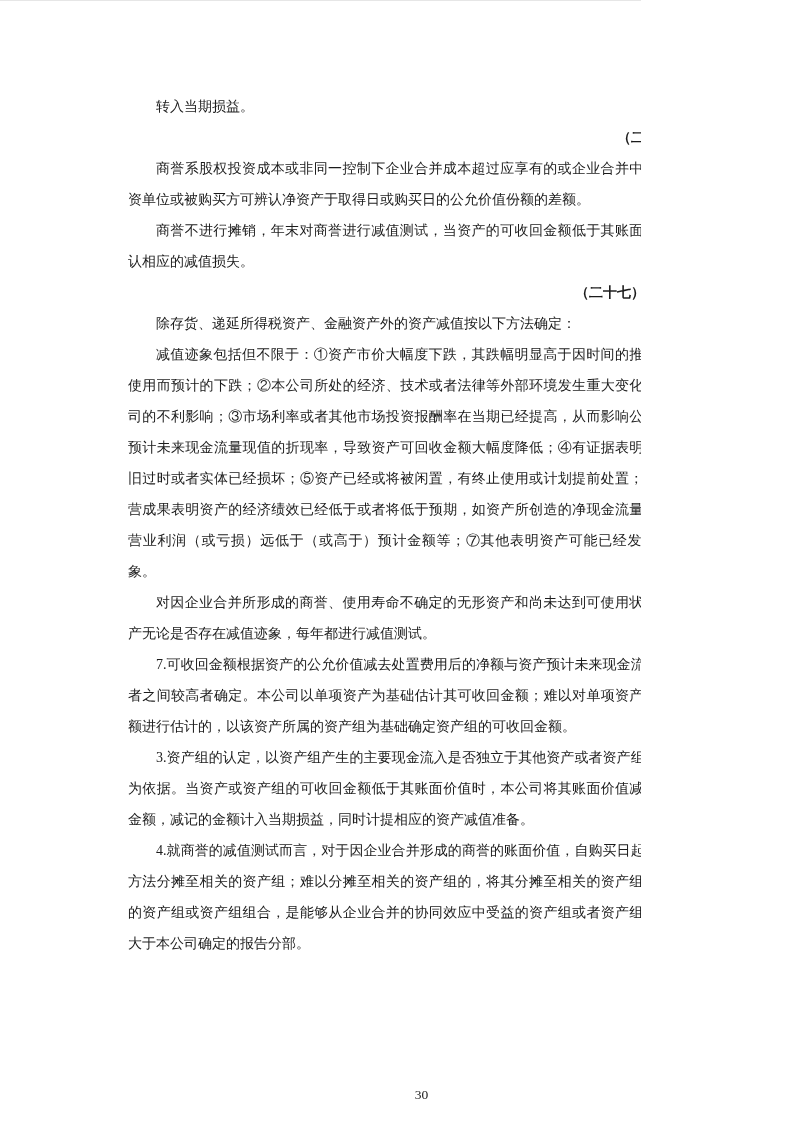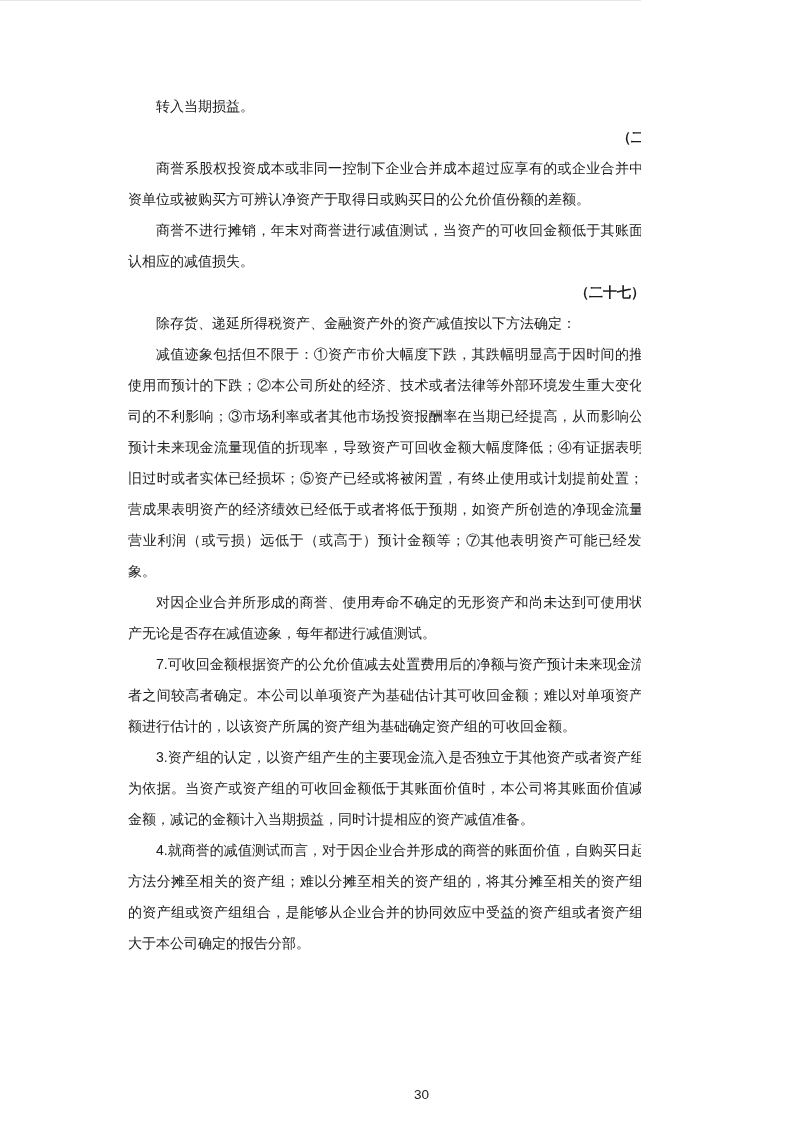--- a/index.html
+++ b/index.html
@@ -7,21 +7,21 @@
     padding: 0;
     background: #ffffff;
   }
   .page {
     position: relative;
     width: 641px;
     height: 1122px;
     background: #ffffff;
     box-sizing: border-box;
     border-top: 1px solid #e6e6e6;
-    font-family: Liberation Sans, sans-serif;
+    font-family: Liberation Serif, serif;
     color: #1b1b1b;
     overflow: hidden;
   }
   .doc-body {
     position: absolute;
     top: 90px;
     left: 128px;
     width: 587px;
   }
   .doc-body p {

